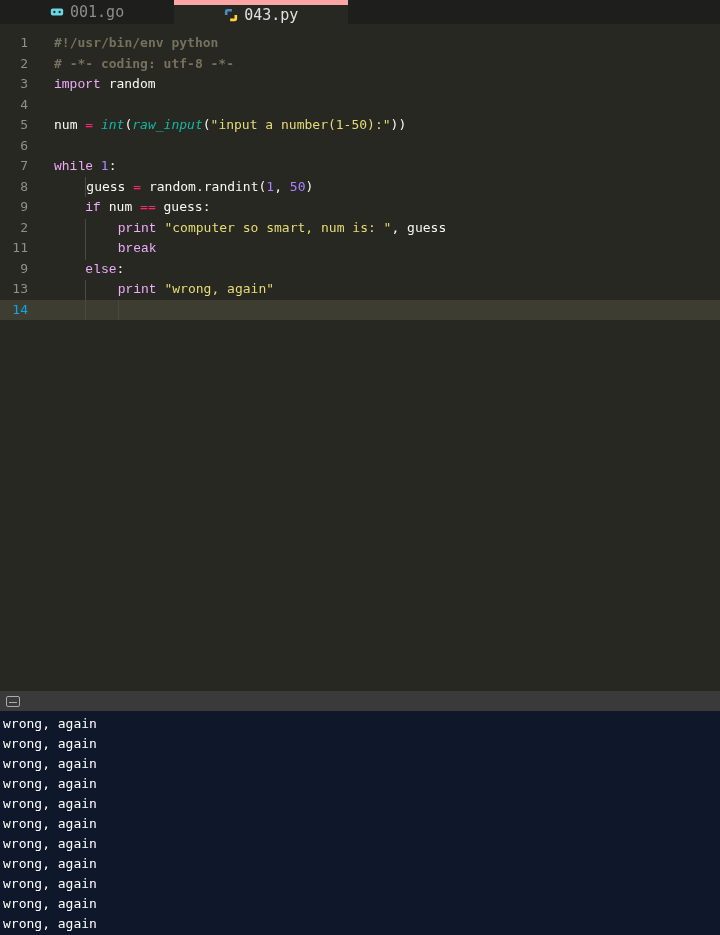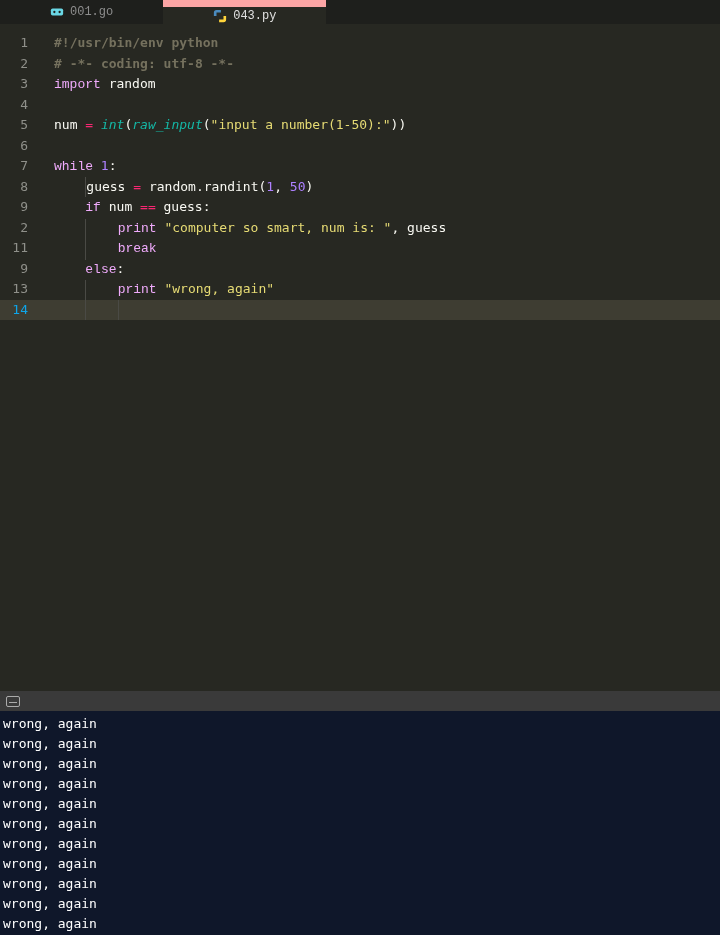--- a/index.html
+++ b/index.html
@@ -10,35 +10,34 @@
       width: 720px;
       height: 935px;
       overflow: hidden;
       display: flex;
       flex-direction: column;
     }
     .tabs {
       display: flex;
       background: #1e1f1c;
       height: 24px;
-      font-size: 12px;
-      font-family: Liberation Mono, monospace;
+      font-size: 15px;
     }
     .tab {
       display: flex;
       align-items: center;
       padding: 0 50px;
       color: #8d8d8d;
       cursor: pointer;
       gap: 6px;
     }
     .tab.active {
       background: #272822;
       color: #e0e0e0;
-      border-top: 7px solid #fca5a5;
+      border-top: 5px solid #fca5a5;
     }
     .tab-icon { width: 14px; height: 14px; display: inline-block; }
     .editor {
       display: flex;
       flex: 1;
       overflow: hidden;
       font-size: 13px;
       line-height: 20.5px;
     }
     .gutter {

